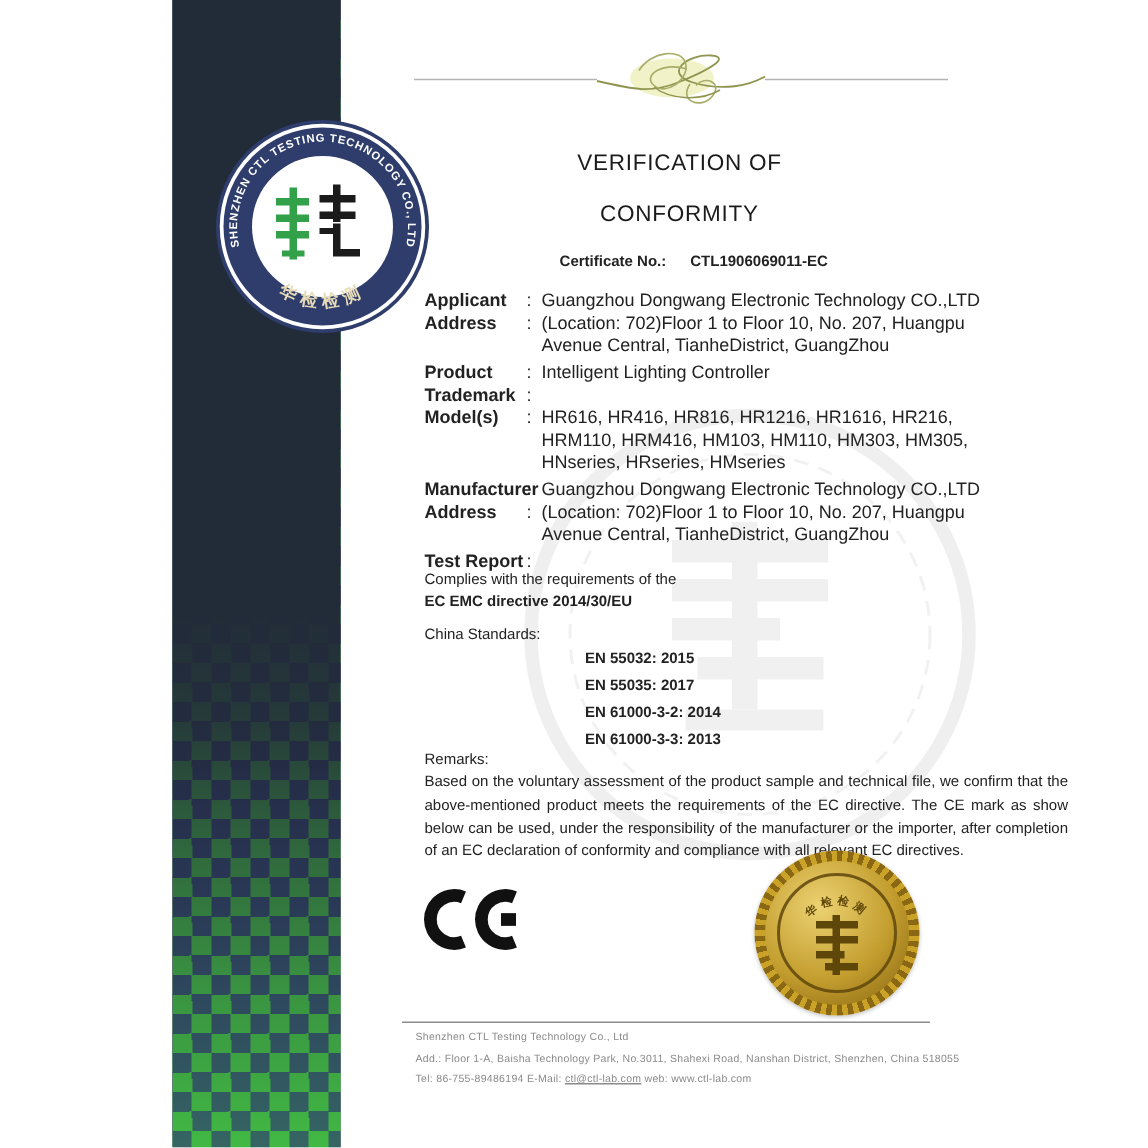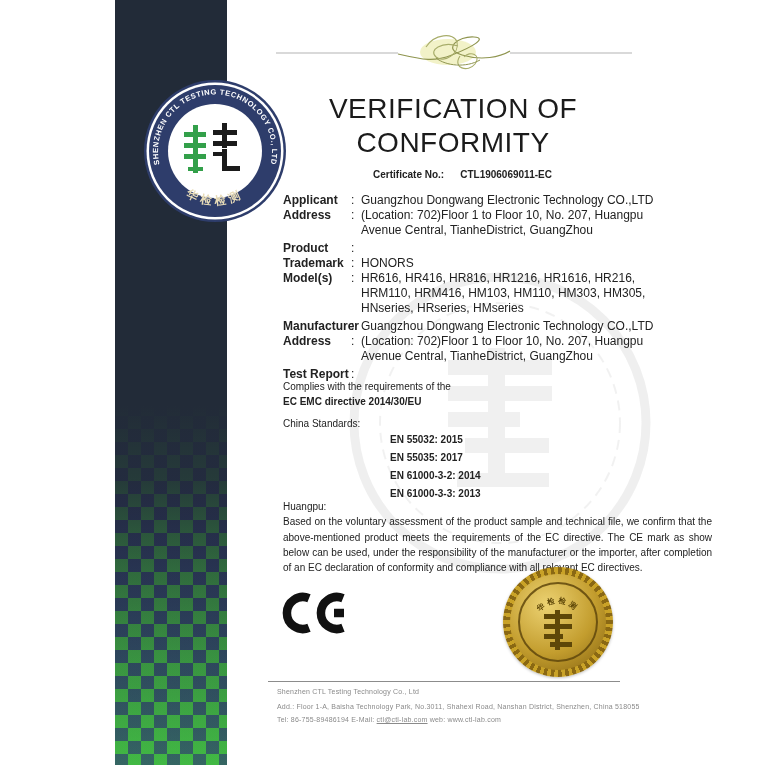--- a/index.html
+++ b/index.html
@@ -15,21 +15,21 @@
   .band-fade{position:absolute;inset:0;
         background:linear-gradient(to bottom,#222b38 0%,#222b38 53%,
           rgba(34,43,56,.88) 63%,rgba(34,43,56,.55) 74%,
           rgba(34,43,56,.25) 86%,rgba(34,43,56,0) 100%);}
   .badge{position:absolute;left:143px;top:79px;width:144px;height:144px;z-index:3;}
   .watermark{position:absolute;left:345px;top:268px;width:310px;height:310px;opacity:.4;z-index:0;}
   .flourish{position:absolute;left:276px;top:32px;width:356px;height:44px;z-index:2;}
 
   .sec{position:absolute;z-index:2;}
   .title{left:283px;top:92px;width:340px;text-align:center;
-         font-size:28px;line-height:34px;font-weight:500;letter-spacing:.5px;color:#1b1b1b;}
+         font-size:15px;line-height:34px;font-weight:500;letter-spacing:.5px;color:#1b1b1b;}
   .certrow{left:283px;top:169px;width:340px;display:flex;justify-content:center;gap:16px;
          font-size:10px;}
   .certrow .lbl{font-weight:bold;margin-left:19px;}
   .certrow .val{font-weight:600;}
   .fields{left:283px;top:193px;width:380px;font-size:12px;line-height:15px;}
   .frow{display:grid;grid-template-columns:68px 10px 1fr;}
   .frow .lbl{font-weight:bold;}
   .frow .val{max-width:300px;}
   .frow.gap{margin-top:3px;}
   .compliance{left:283px;top:380px;width:340px;font-size:10px;line-height:14.5px;}
@@ -139,25 +139,25 @@
       <span class="val">Guangzhou Dongwang Electronic Technology CO.,LTD</span>
     </div>
     <div class="frow">
       <span class="lbl">Address</span>
       <span>:</span>
       <span class="val">(Location: 702)Floor 1 to Floor 10, No. 207, Huangpu Avenue Central, TianheDistrict, GuangZhou</span>
     </div>
     <div class="frow gap">
       <span class="lbl">Product</span>
       <span>:</span>
+      <span class="val">Intelligent Lighting Controller</span>
     </div>
     <div class="frow">
       <span class="lbl">Trademark</span>
       <span>:</span>
-      <span class="val">HONORS</span>
     </div>
     <div class="frow">
       <span class="lbl">Model(s)</span>
       <span>:</span>
       <span class="val">HR616, HR416, HR816, HR1216, HR1616, HR216, HRM110, HRM416, HM103, HM110, HM303, HM305, HNseries, HRseries, HMseries</span>
     </div>
     <div class="frow gap">
       <span class="lbl">Manufacturer</span>
       <span>:</span>
       <span class="val">Guangzhou Dongwang Electronic Technology CO.,LTD</span>
@@ -180,21 +180,21 @@
 
   <div class="sec std-label">China Standards:</div>
   <div class="sec standards">
     <div>EN 55032: 2015</div>
     <div>EN 55035: 2017</div>
     <div>EN 61000-3-2: 2014</div>
     <div>EN 61000-3-3: 2013</div>
   </div>
 
   <div class="sec remarks">
-    <div>Huangpu:</div>
+    <div>Remarks:</div>
     <div class="body">Based on the voluntary assessment of the product sample and technical file, we confirm that the above-mentioned product meets the requirements of the EC directive. The CE mark as show below can be used, under the responsibility of the manufacturer or the importer, after completion of an EC declaration of conformity and compliance with all relevant EC directives.</div>
   </div>
 
   <svg class="ce" width="66" height="42" viewBox="-2 0 66 42">
     <path d="M25,6.2 A16,16 0 1 0 25,35.8" stroke="#111" stroke-width="8.5" fill="none"></path>
     <path d="M59,6.2 A16,16 0 1 0 59,35.8" stroke="#111" stroke-width="8.5" fill="none"></path>
     <path d="M50,21 H60" stroke="#111" stroke-width="8.5" fill="none"></path>
   </svg>
 
 

